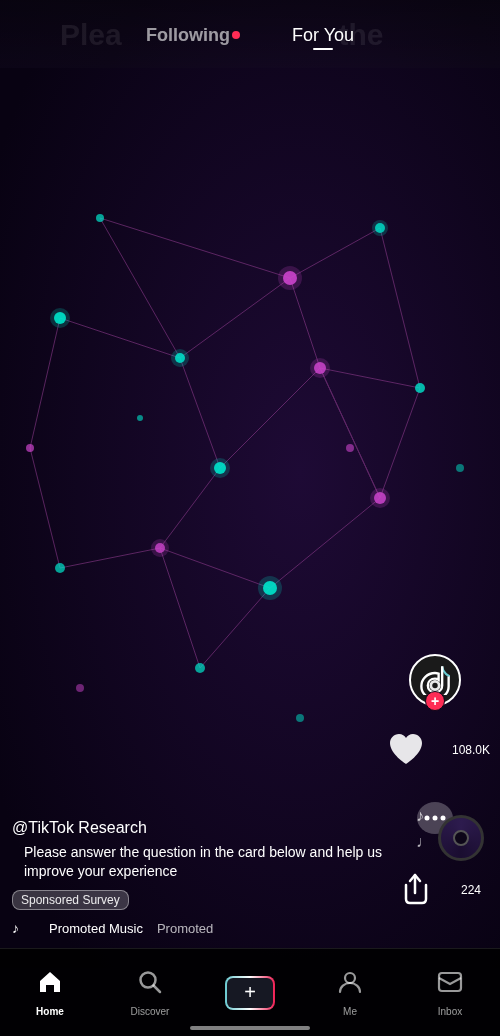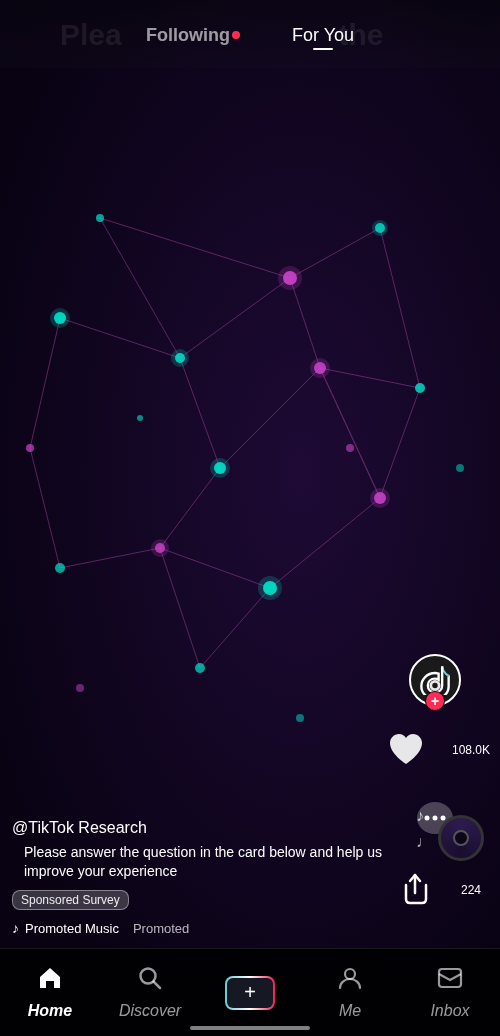--- a/index.html
+++ b/index.html
@@ -236,20 +236,21 @@
       gap: 6px;
       font-size: 13px;
       color: white;
     }
     .music-note-icon {
       font-size: 14px;
     }
     .music-text {
       overflow: hidden;
       white-space: nowrap;
+      margin-left: 24px;
     }
     .promoted-tag {
       margin-left: 8px;
       color: rgba(255,255,255,0.7);
     }
 
     
     .bottom-nav {
       position: absolute;
       bottom: 0; left: 0; right: 0;
@@ -267,23 +268,22 @@
       align-items: center;
       gap: 4px;
       cursor: pointer;
       flex: 1;
     }
     .nav-item-icon {
       font-size: 26px;
       color: white;
     }
     .nav-item-label {
-      font-size: 16px;
-      color: white;
-      font-style: italic;
+      font-size: 10px;
+      color: white;
     }
     .nav-item.active .nav-item-icon,
     .nav-item.active .nav-item-label {
       color: white;
       font-weight: 600;
     }
     .nav-item:not(.active) .nav-item-icon,
     .nav-item:not(.active) .nav-item-label {
       color: rgba(255,255,255,0.6);
     }

